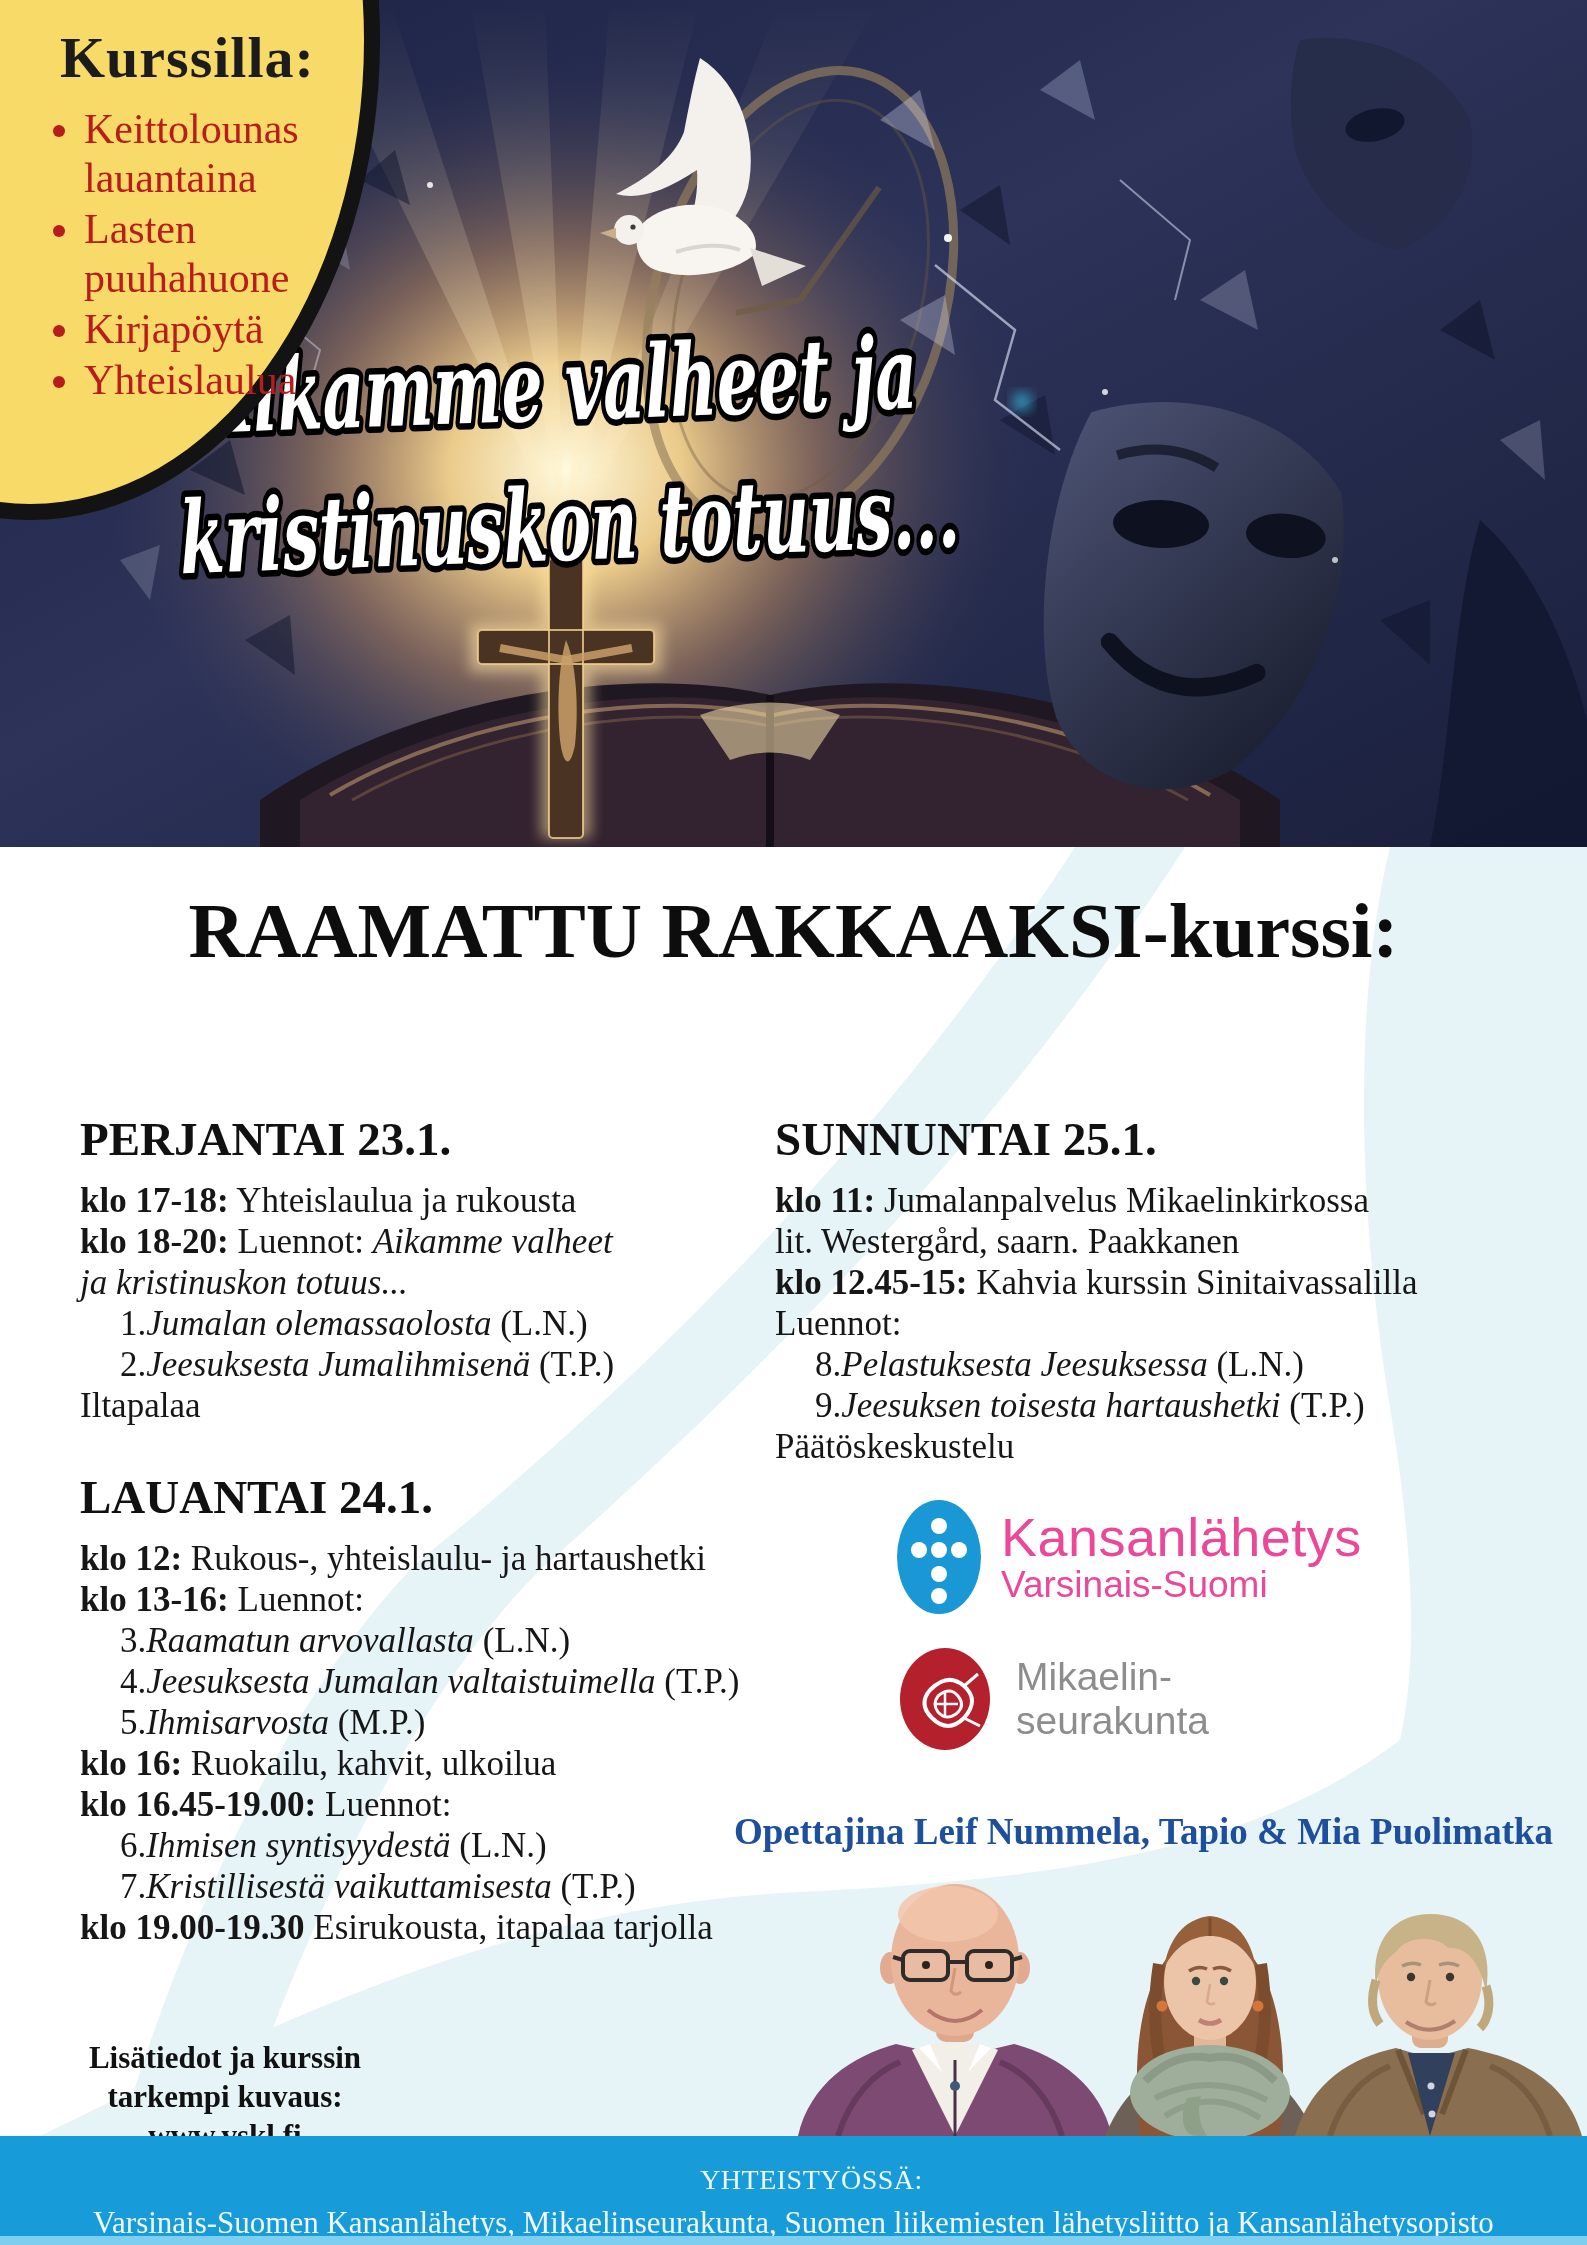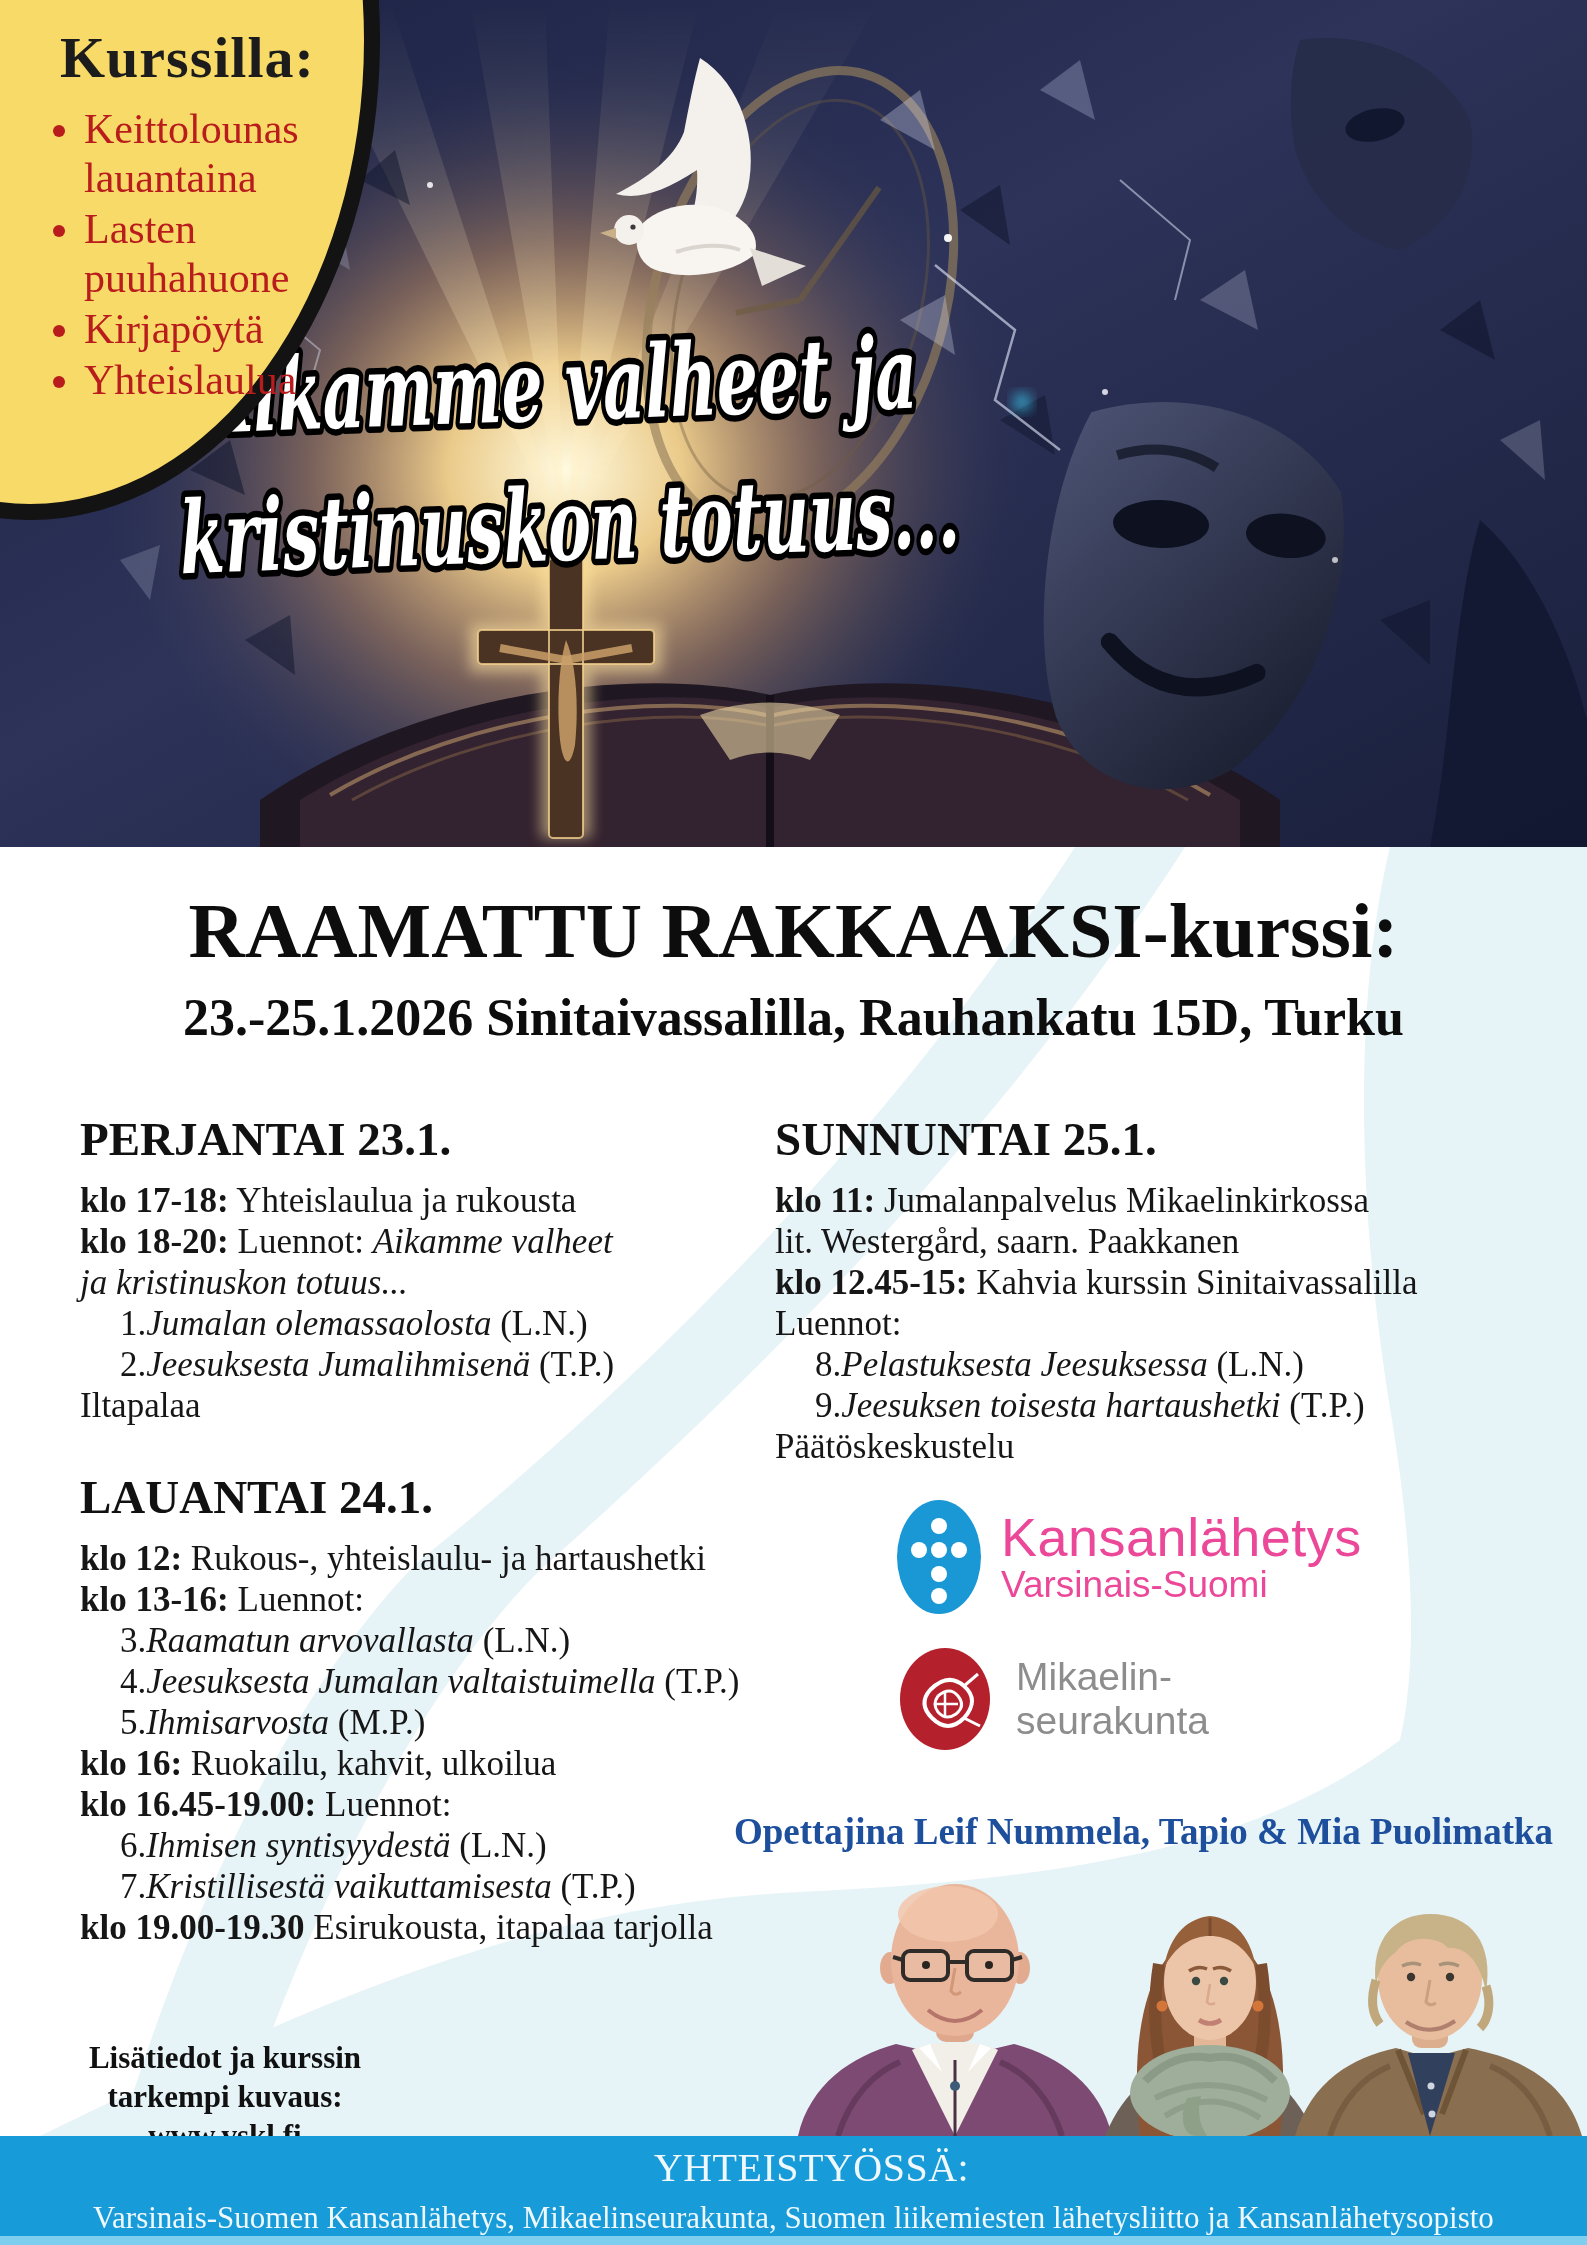--- a/index.html
+++ b/index.html
@@ -58,21 +58,21 @@
   
   .info{
     position:absolute; left:60px; top:2038px; width:330px; text-align:center;
     font-size:31px; font-weight:bold; line-height:39px; color:#111; z-index:3;
   }
   
   .footer{
     position:absolute; left:0; top:2136px; width:1587px; height:109px;
     background:#189bd9; z-index:4; text-align:center; color:#eef8fd;
   }
-  .footer-heading{font-size:40px; margin-top:8px; letter-spacing:0.5px;padding-left:36px;}
+  .footer-heading{font-size:28px; margin-top:28px; letter-spacing:0.5px;padding-left:36px;}
   .footer-partners{font-size:31px; margin-top:9px; white-space:nowrap;}
   .footer-stripe{position:absolute; left:0; bottom:0; width:100%; height:9px; background:#7ecfef;}
 </style>
 </head>
 <body>
 
 <div class="poster">
 
   <svg class="hero" viewBox="0 0 1587 847" aria-hidden="true">
     <defs>
@@ -215,21 +215,20 @@
   </div>
 
   <svg class="bgdeco" viewBox="847 847 1587 1289" aria-hidden="true" style="pointer-events:none">
     <g transform="translate(847 0)">
       <path d="M1390,847 C1358,980 1352,1180 1392,1420 C1418,1580 1414,1680 1400,1740 C1260,1846 1080,1878 800,1892 C520,1906 300,2010 40,2136 L1587,2136 L1587,847 Z" fill="#e6f3f7"></path>
       <path d="M1185,847 L1075,847 C880,1150 620,1400 420,1560 C300,1680 190,1900 120,2136 L235,2136 C310,1905 420,1690 540,1570 C740,1392 990,1150 1185,847 Z" fill="#e6f3f7"></path>
     </g>
   </svg>
 
   <div class="main-title">RAAMATTU RAKKAAKSI-kurssi:</div>
-  <div class="sub-title">23.-25.1.2026 Sinitaivassalilla, Rauhankatu 15D, Turku</div>
 
   <div class="col col-left">
     <div class="sec">
       <div class="sec-title">PERJANTAI 23.1.</div>
       <div class="sec-lines">
           <div class="line"><span class="b">klo 17-18:</span><span> Yhteislaulua ja rukousta</span></div>
           <div class="line"><span class="b">klo 18-20:</span><span> Luennot: </span><span class="i">Aikamme valheet</span></div>
           <div class="line"><span class="i">ja kristinuskon totuus...</span></div>
           <div class="line ind"><span>1.</span><span class="i">Jumalan olemassaolosta</span><span> (L.N.)</span></div>
           <div class="line ind"><span>2.</span><span class="i">Jeesuksesta Jumalihmisenä</span><span> (T.P.)</span></div>

